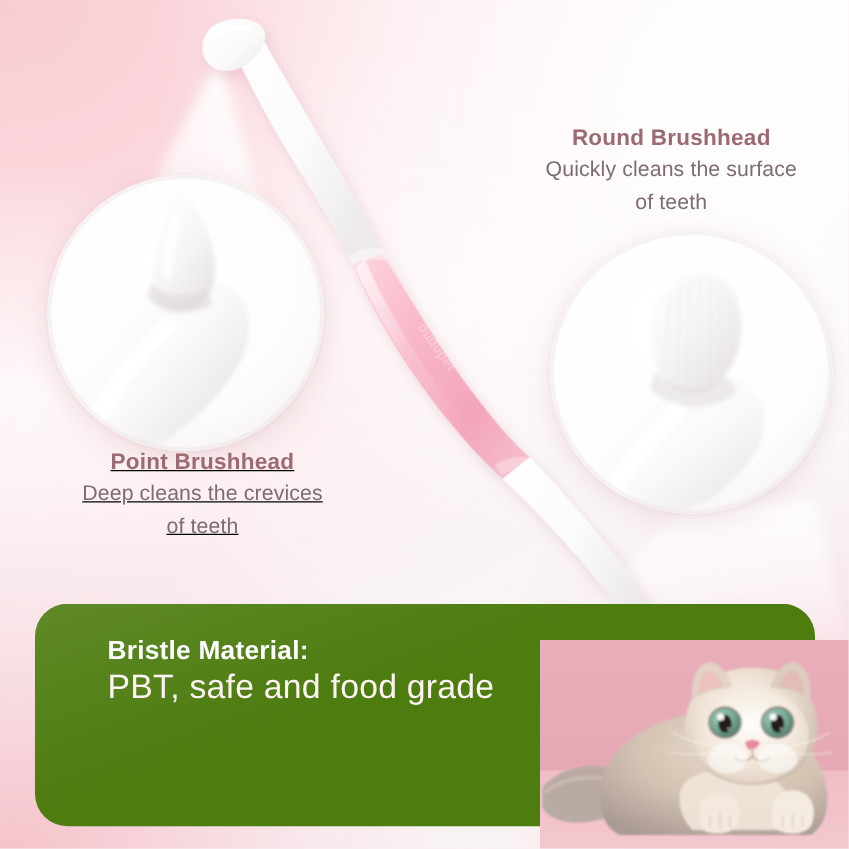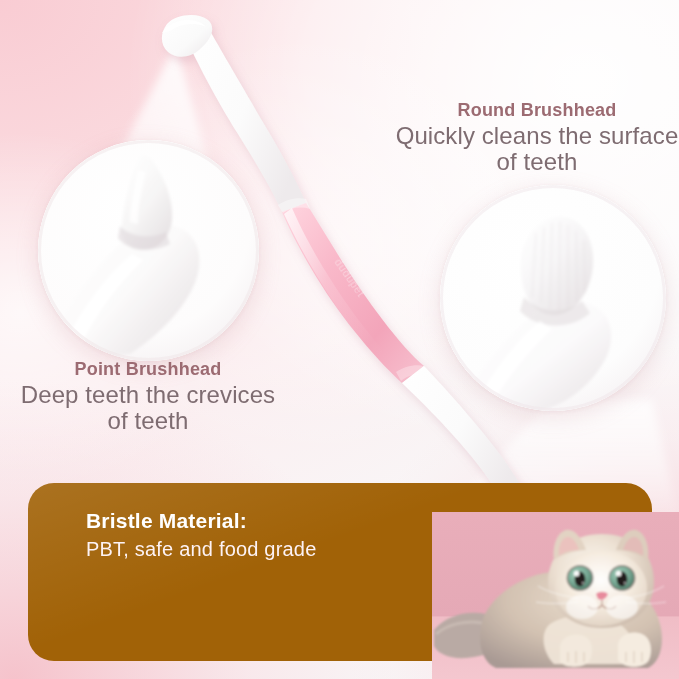--- a/index.html
+++ b/index.html
@@ -43,32 +43,32 @@
        box-shadow:0 6px 22px rgba(196,140,152,.22), 0 1px 4px rgba(196,140,152,.12);}
   .mag-inner{position:absolute;inset:0;}
 
   
   .txt{position:absolute;text-align:center;}
   .txt .hd{
     font-weight:bold;font-size:18px;line-height:25px;
     color:#9c6b72;letter-spacing:.2px;white-space:nowrap;
   }
   .txt .bd{
-    font-size:24px;line-height:25.5px;color:#7e6c71;
+    font-size:17px;line-height:25.5px;color:#7e6c71;
     letter-spacing:.1px;font-weight:400;
   }
   .txt .bd span{display:block;white-space:nowrap;}
 
   
-  .panel{position:absolute;border-radius:26px;background:#a16207;overflow:hidden;}
+  .panel{position:absolute;border-radius:26px;background:#4d7c0f;overflow:hidden;}
   .panel-sheen{position:absolute;inset:0;
     background:linear-gradient(160deg, rgba(255,255,255,.10) 0%, rgba(255,255,255,0) 42%);}
   .fact{position:absolute;left:58px;}
   .fact .f-hd{font-weight:bold;font-size:21px;line-height:29px;color:#ffffff;letter-spacing:.2px;white-space:nowrap;}
-  .fact .f-bd{font-size:20px;line-height:29px;color:#fdf2f4;letter-spacing:.2px;white-space:nowrap;font-weight:400;}
+  .fact .f-bd{font-size:27px;line-height:29px;color:#fdf2f4;letter-spacing:.2px;white-space:nowrap;font-weight:400;}
 
   
   .cat{position:absolute;}
 </style>
 </head>
 <body>
 
 <div id="stage">
 
   <div class="bg-base"></div>
@@ -301,24 +301,24 @@
   </div>
 
   <div class="txt" style="left:395px;top:98px;width:284px;">
     <div class="hd">Round Brushhead</div>
     <div class="bd">
       <span>Quickly cleans the surface</span>
       <span>of teeth</span>
     </div>
   </div>
 
-  <div class="txt" style="left:6px;top:357px;width:284px;">
+  <div class="txt" style="left:20px;top:357px;width:284px;text-decoration:underline;">
     <div class="hd">Point Brushhead</div>
     <div class="bd">
-      <span>Deep teeth the crevices</span>
+      <span>Deep cleans the crevices</span>
       <span>of teeth</span>
     </div>
   </div>
 
   <div class="panel" style="left:28px;top:483px;width:624px;height:178px;">
     <div class="panel-sheen"></div>
 
     <div class="fact" style="top:23px;">
       <div class="f-hd">Bristle Material:</div>
       <div class="f-bd">PBT, safe and food grade</div>

